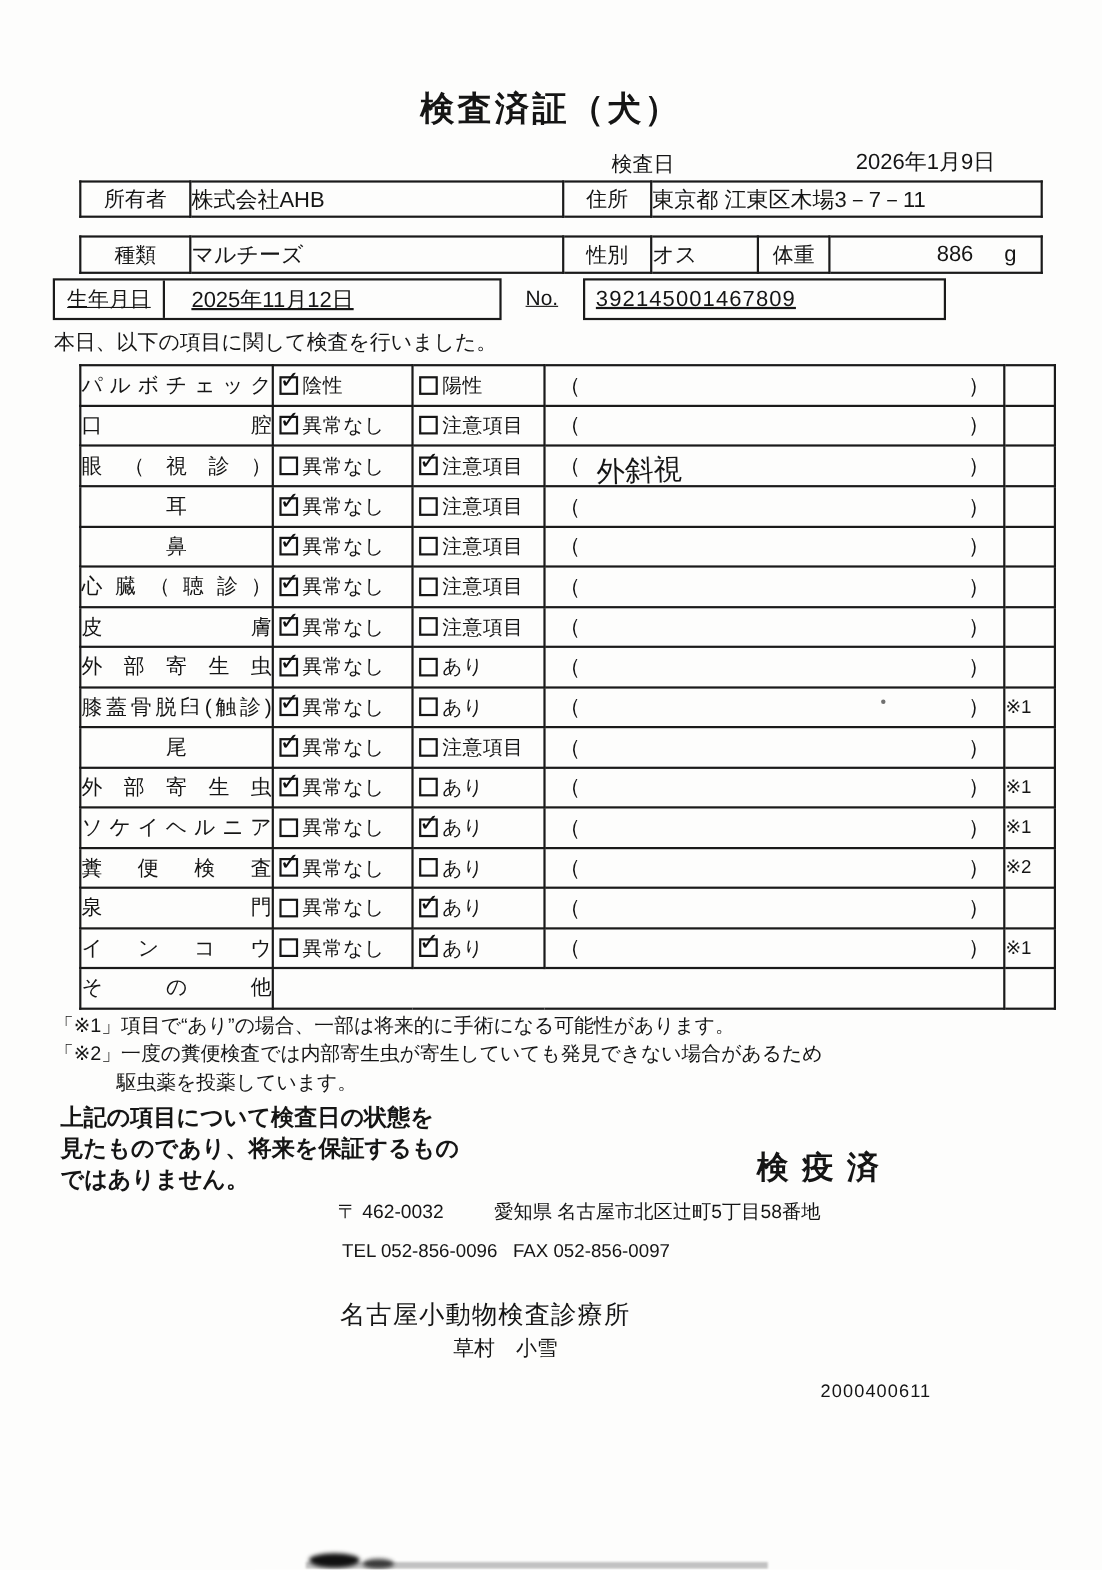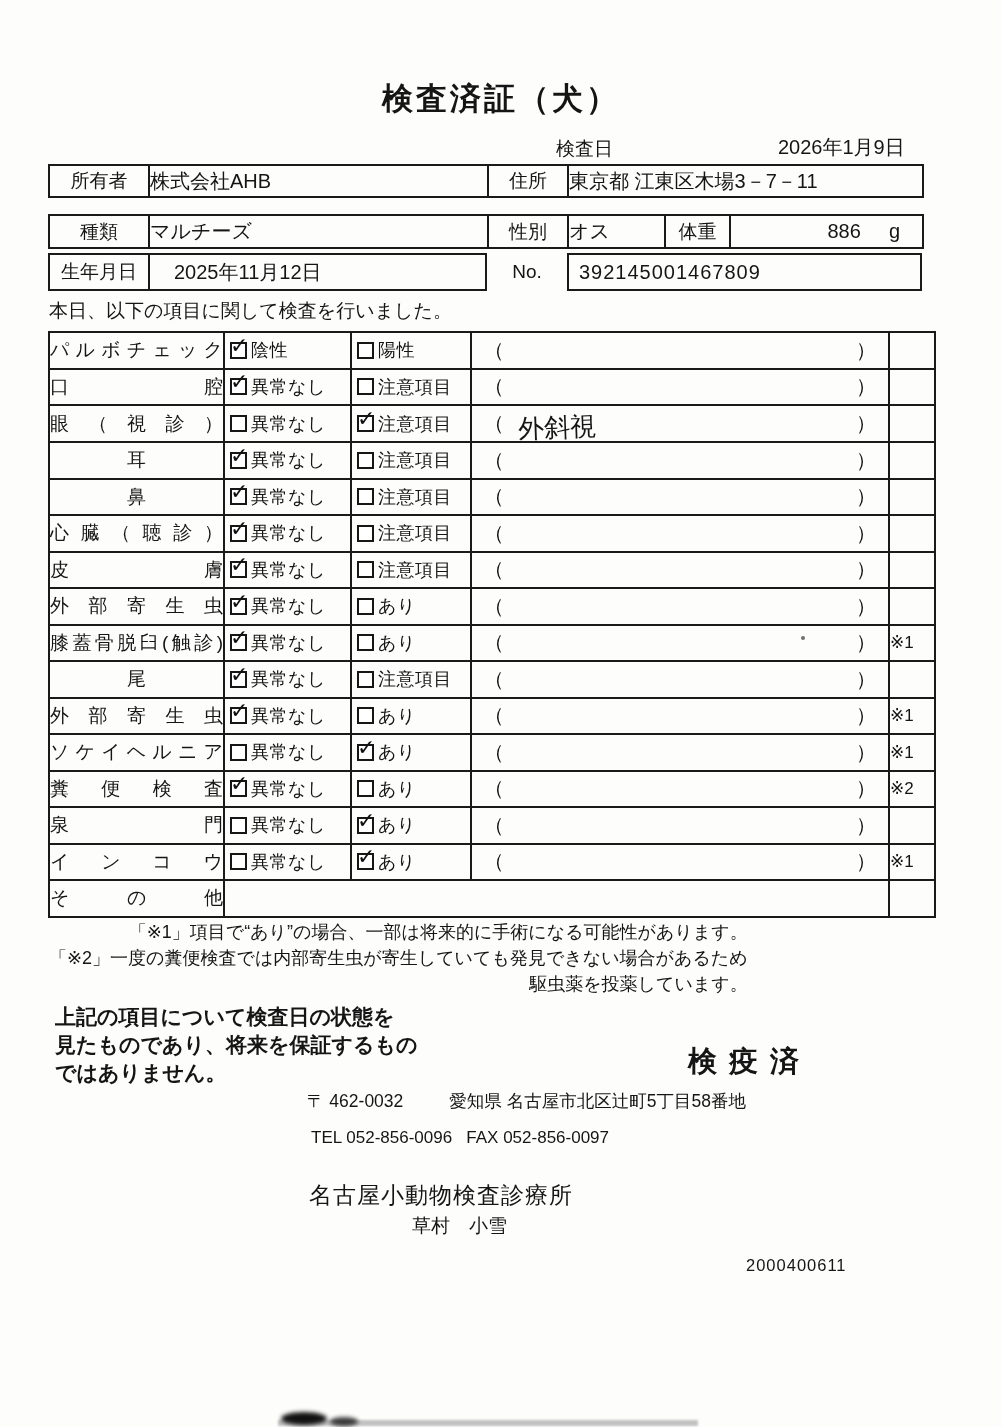--- a/index.html
+++ b/index.html
@@ -6,33 +6,33 @@
   .page {
     position:relative; width:1002px; height:1427px; margin:0 auto;
     background:#fdfdfc; color:#151515; overflow:hidden;
     font-family:"Liberation Sans","DejaVu Sans",sans-serif;
   }
   .title { position:absolute; top:78px; left:0; width:100%; margin:0;
            text-align:center; font-size:31px; font-weight:700; letter-spacing:3px; }
   .date-label { position:absolute; top:136px; left:556px; font-size:19px; }
   .date-value { position:absolute; top:134px; left:778px; font-size:20px; }
 
-  table.grid { border-collapse:collapse; table-layout:fixed; }
+  table.grid { border-collapse:collapse; table-layout:fixed;margin-left:24px; }
   table.grid td { border:2px solid #1a1a1a; vertical-align:middle; padding:0; }
 
   .owner-table { position:absolute; top:164px; left:48px; width:874px; }
   .owner-table td { height:30px; }
   .info-table  { position:absolute; top:214px; left:48px; width:874px; }
   .info-table td { height:31px; }
   td.lbl { text-align:center; font-size:19px; }
   td.val { font-size:20px; padding:0 10px; text-align:left; }
   td.weight { }
   .weight-wrap { display:flex; align-items:center; justify-content:flex-end; gap:28px; padding-right:22px; }
 
-  .birth-row { position:absolute; top:253px; left:48px; width:874px; height:38px; display:flex; }
+  .birth-row { position:absolute; top:253px; left:48px; width:812px; height:38px; display:flex;text-decoration:underline; }
   .bbox { display:flex; width:439px; box-sizing:border-box; border:2px solid #1a1a1a; }
   .blbl { width:98px; border-right:2px solid #1a1a1a; display:flex; align-items:center; justify-content:center; font-size:19px; }
   .bval { flex:1; display:flex; align-items:center; padding-left:24px; font-size:20px; }
   .no-lbl { width:80px; display:flex; align-items:center; justify-content:center; font-size:19px; }
   .nbox { width:355px; box-sizing:border-box; border:2px solid #1a1a1a; display:flex; align-items:center; padding-left:10px; font-size:20px; letter-spacing:1px; }
 
   .intro { position:absolute; top:298px; left:49px; font-size:19px; }
 
   .main-table { position:absolute; top:331px; left:48px; }
   .main-table td { height:34.5px; }
@@ -40,21 +40,21 @@
   td.item.center { text-align:center; text-align-last:center; }
   td.cmark { border:none; font-size:17px; padding-left:8px; text-align:left; }
   .opt { display:flex; align-items:center; padding-left:5px; }
   .cb { flex:none; width:13px; height:13px; border:2px solid #161616; position:relative; margin-right:4px; background:#fff; }
   .cb.checked::after { content:"✓"; position:absolute; left:-2px; top:-11px; font-size:22px; font-weight:700; color:#111; }
   .cb-label { font-size:18px; letter-spacing:.5px; }
   .note-wrap { display:flex; align-items:center; padding:0 12px; }
   .paren { font-size:20px; }
   .note-text { flex:1; padding-left:14px; font-size:26px; font-weight:500; transform:rotate(-2deg); }
 
-  .footnotes { position:absolute; top:919px; left:49px; font-size:18px; line-height:1.45;text-align:right; }
+  .footnotes { position:absolute; top:919px; left:49px; font-size:18px; line-height:1.45; }
   .fn-cont { padding-left:57px; }
 
   .disclaimer { position:absolute; top:1003px; left:55px; font-size:21px; font-weight:700; line-height:1.33; }
   .stamp { position:absolute; top:1042px; left:688px; font-size:29px; font-weight:600; letter-spacing:12px; }
 
   .addr-line { position:absolute; top:1089px; left:307px; font-size:17.5px; display:flex; gap:46px; }
   .tel-line  { position:absolute; top:1128px; left:311px; font-size:17px; white-space:pre; }
   .clinic    { position:absolute; top:1180px; left:309px; font-size:23px; letter-spacing:1px; }
   .person    { position:absolute; top:1213px; left:412px; font-size:19px; white-space:pre; }
   .serial    { position:absolute; top:1256px; left:746px; font-size:16.5px; letter-spacing:1px; }

